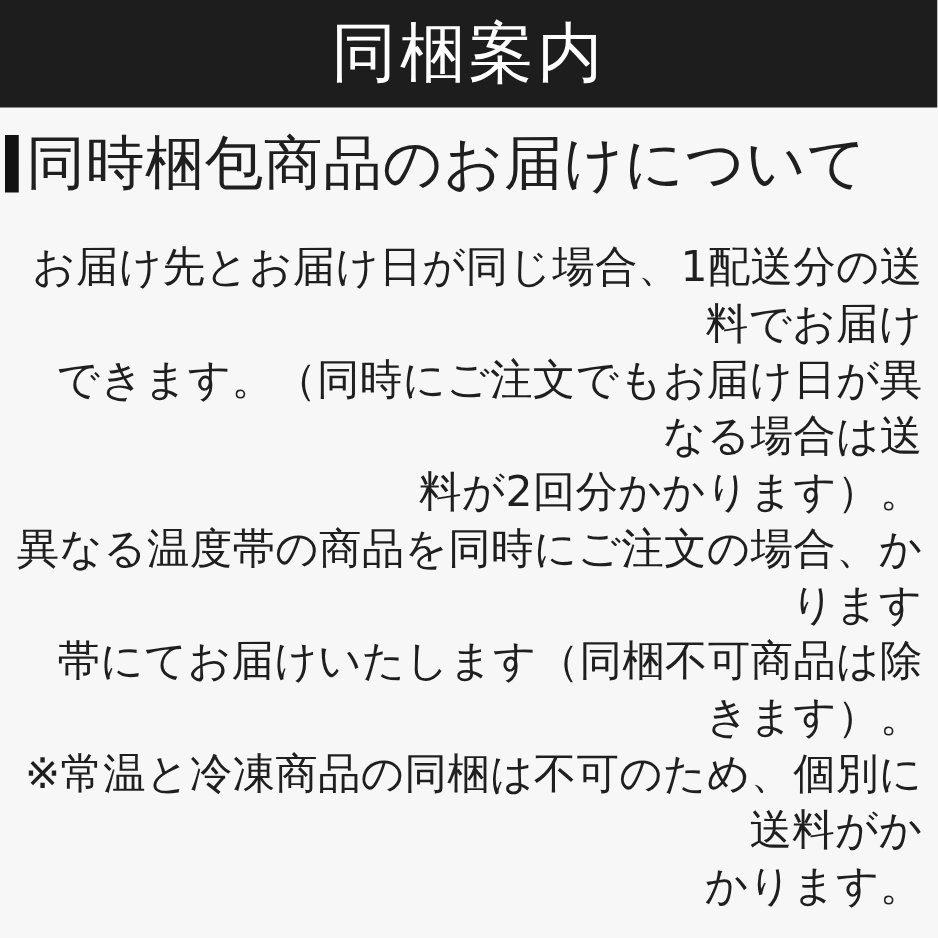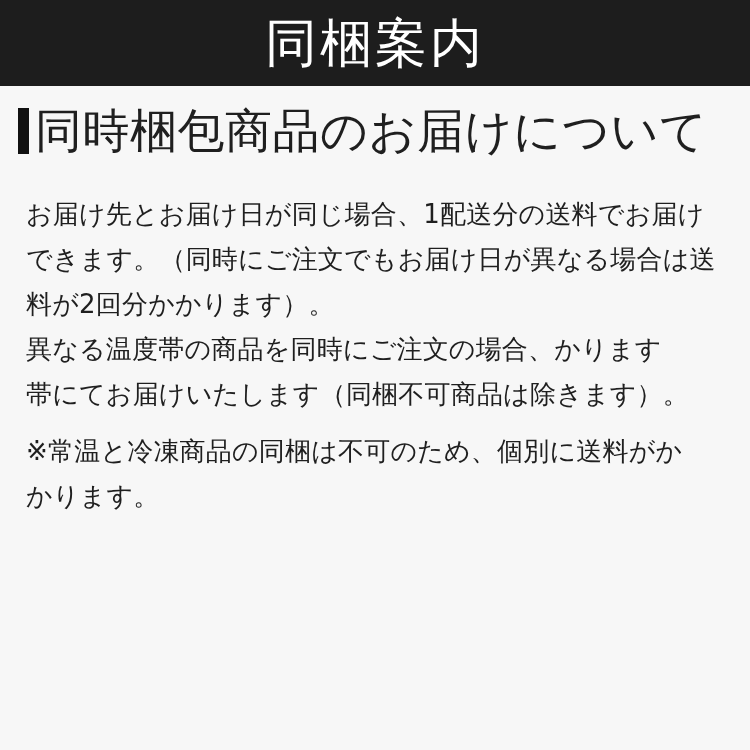--- a/index.html
+++ b/index.html
@@ -3,21 +3,21 @@
 <meta charset="utf-8">
 <style>
   :root {
     --page-bg: #f7f7f7;
     --banner-bg: #1d1d1d;
     --banner-text: #ffffff;
     --text: #1f1f1f;
     --bar: #111111;
     --warning-red: #e3241c;
   }
-  * { box-sizing: border-box; }
+  * { box-sizing: border-box; text-align: right; }
   html, body { margin: 0; padding: 0; }
   body {
     width: 750px;
     height: 750px;
     background: var(--page-bg);
     color: var(--text);
     font-family: "DejaVu Sans", "Liberation Sans", sans-serif;
     overflow: hidden;
   }
   .page { width: 750px; height: 750px; }
@@ -30,21 +30,21 @@
     align-items: center;
     justify-content: center;
   }
   .banner-title {
     color: var(--banner-text);
     font-size: 52px;
     letter-spacing: 3px;
     line-height: 1;
   }
 
-  .content { padding: 0 26px; }
+  .content { padding: 0 12px; }
 
   .heading {
     margin: 17px 0 0 -8px;
     display: flex;
     align-items: center;
     font-weight: 400;
   }
   .heading-bar {
     flex: none;
     width: 11px;
@@ -54,27 +54,27 @@
   }
   .heading-text {
     font-size: 47px;
     line-height: 1.18;
     letter-spacing: 0.5px;
     white-space: nowrap;
   }
 
   .para {
     margin: 0;
-    font-size: 26px;
+    font-size: 34px;
     line-height: 45px;
     letter-spacing: 0.2px;
     white-space: pre-line;
   }
   .para.first { margin-top: 34px; }
-  .para.note { margin-top: 12px; }
+  .para.note { }
 </style>
 </head>
 <body>
 
 <div class="page">
 
   <header class="banner">
     <span class="banner-title">同梱案内</span>
   </header>
 

